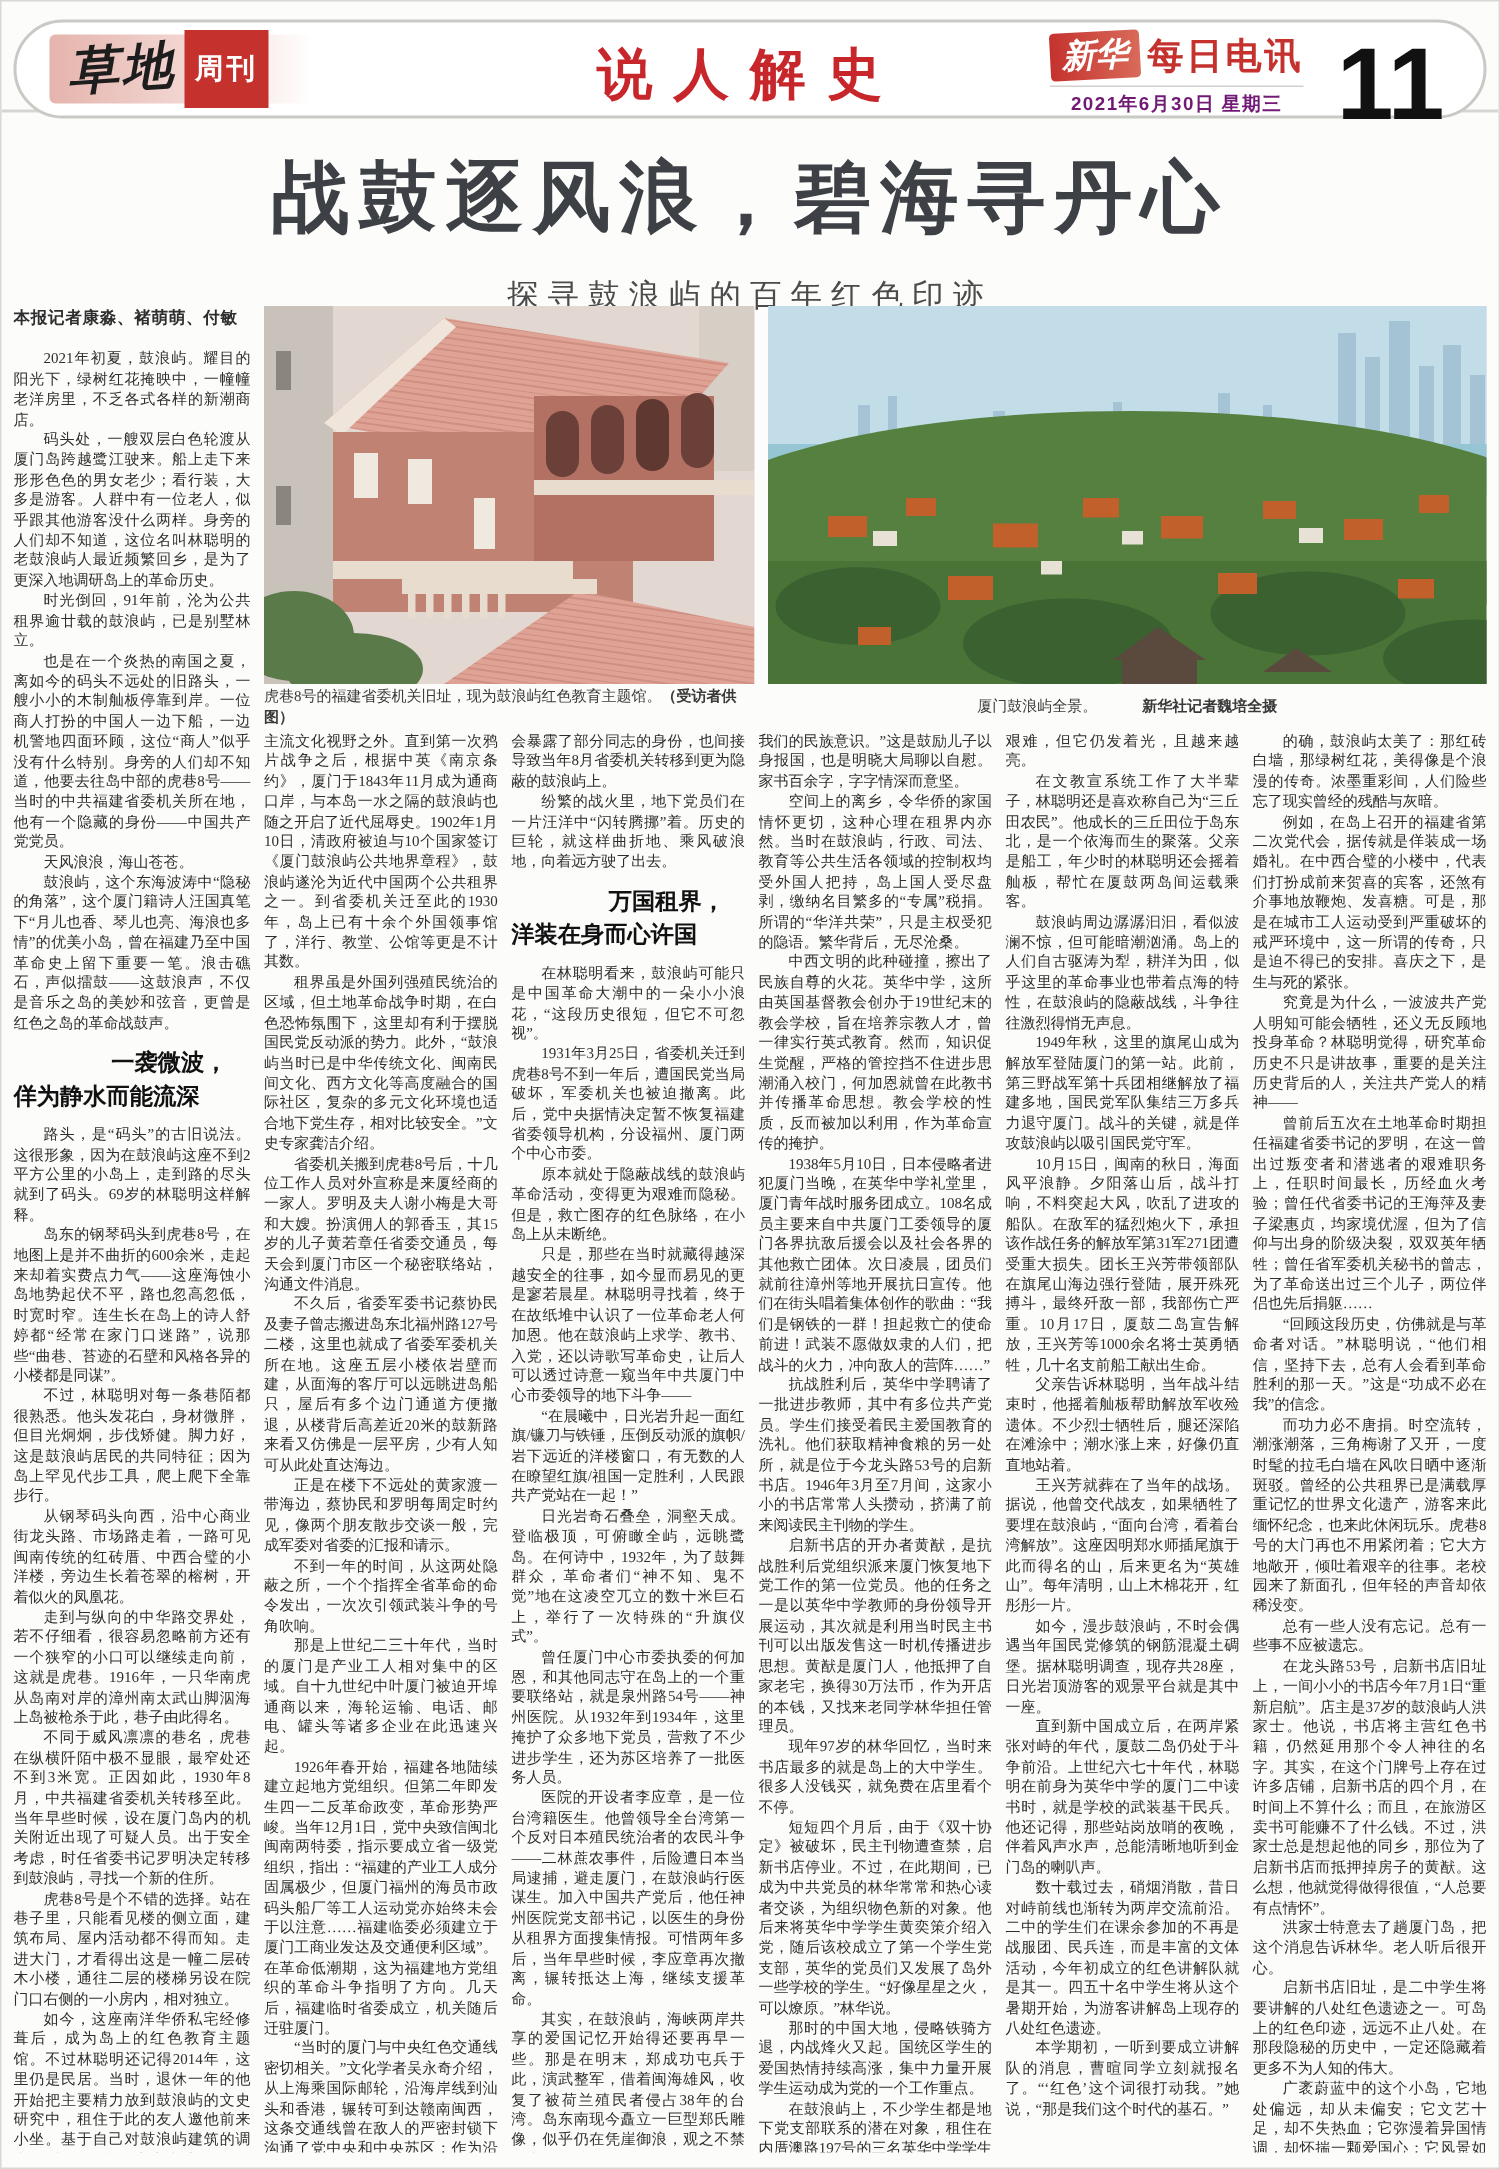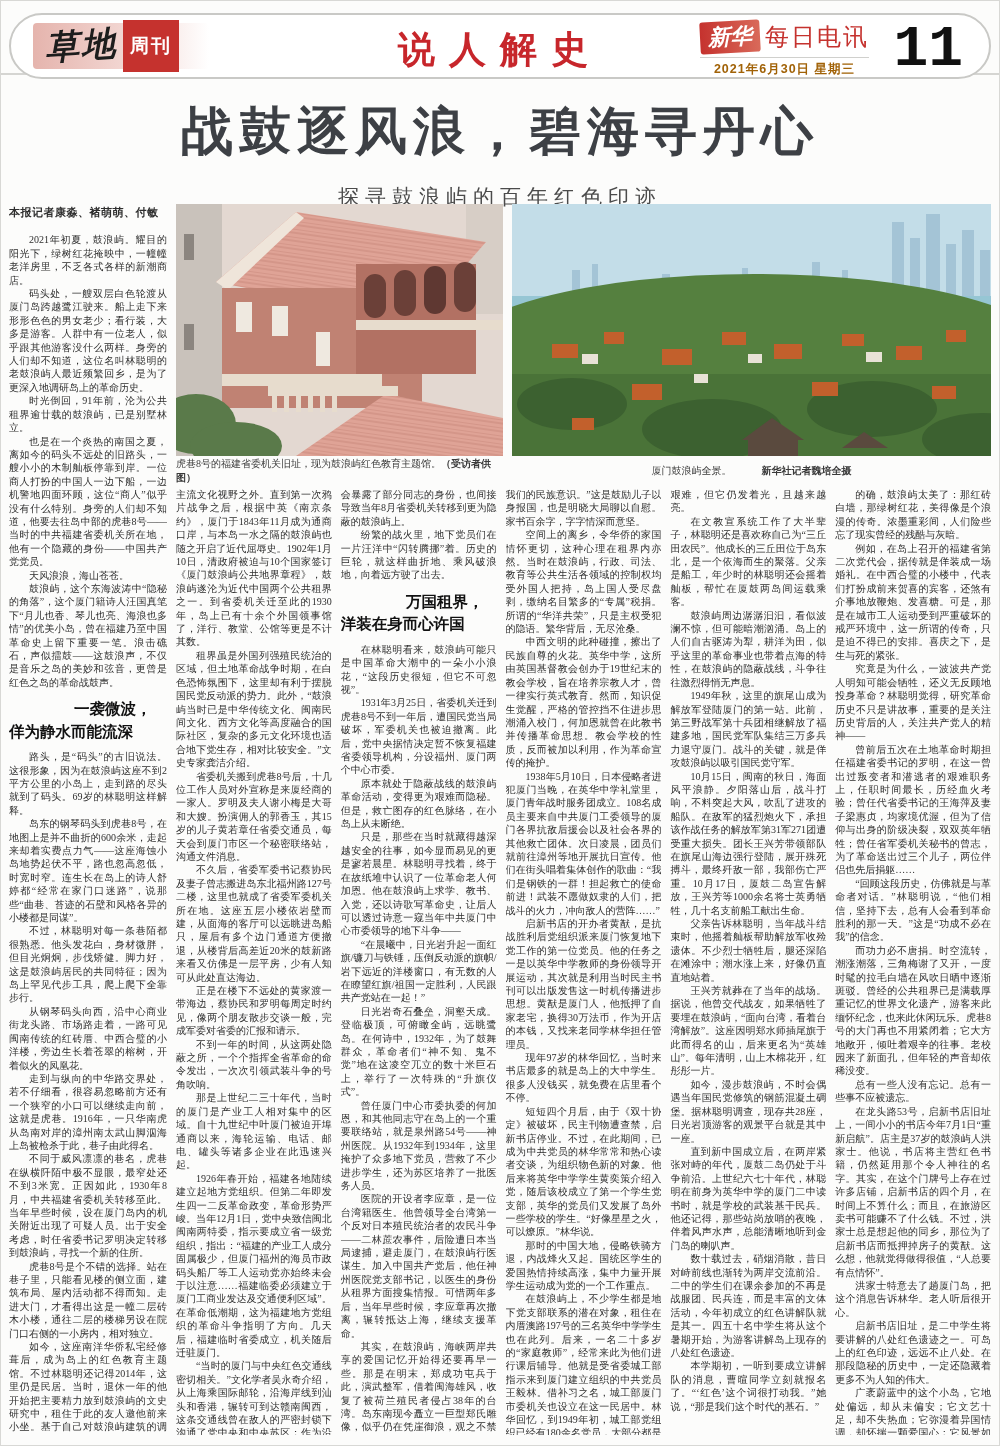--- a/index.html
+++ b/index.html
@@ -18,26 +18,26 @@
   .weekly-box{background:#c5322e;color:#fff;font-family:"Liberation Sans",sans-serif;
               font-weight:bold;font-size:19px;padding:13px 7px;margin-left:6px;letter-spacing:2px;}
   .center-title{position:absolute;left:0;right:0;top:10px;text-align:center;
                 font-family:"Liberation Sans",sans-serif;font-weight:bold;font-size:37px;
                 color:#c7262b;letter-spacing:14px;}
   .mast-right{position:absolute;right:120px;top:6px;text-align:center;}
   .mast-row{display:flex;align-items:center;}
   .mast-script{background:linear-gradient(90deg,#c5322e,#d96a5a);color:#fff;
                font-family:"DejaVu Serif",serif;font-style:italic;font-weight:bold;
                font-size:22px;padding:1px 8px;border-radius:3px;transform:rotate(-3deg);}
-  .mast-text{color:#c5322e;font-family:"Liberation Sans",sans-serif;font-weight:normal;
+  .mast-text{color:#c5322e;font-family:"Liberation Sans",sans-serif;font-weight:bold;
              font-size:24px;margin-left:5px;letter-spacing:2px;}
   .mast-date{font-family:"Liberation Sans",sans-serif;font-size:12.5px;font-weight:bold;
-             color:#a16207;margin-top:4px;border-top:1px solid #d0d0cd;padding-top:3px;letter-spacing:1px;}
-  .page-number{position:absolute;right:26px;top:2px;font-family:Liberation Mono, monospace;
-               font-weight:bold;font-size:58px;color:#111;}
+             color:#701a75;margin-top:4px;border-top:1px solid #d0d0cd;padding-top:3px;letter-spacing:1px;}
+  .page-number{position:absolute;right:26px;top:2px;font-family:Liberation Sans, sans-serif;
+               font-weight:bold;font-size:68px;color:#111;}
   
   .headline-wrap{position:absolute;left:0;right:0;top:96px;text-align:center;}
   .headline{font-size:52px;font-weight:bold;color:#3d4045;letter-spacing:6px;margin:0;
             font-family:"Liberation Serif","DejaVu Serif",serif;}
   .subhead-line{font-size:21px;color:#4b4b4b;margin-top:16px;letter-spacing:6px;
                 font-family:"Liberation Sans",sans-serif;}
   
   .main{position:absolute;left:8px;right:8px;top:203px;bottom:10px;display:flex;gap:9px;}
   .col{flex:1 1 0;overflow:hidden;font-size:10px;line-height:13.4px;text-align:justify;}
   .col-first{flex:0 0 158px;}
@@ -245,20 +245,21 @@
             <p class="body-p">日光岩奇石叠垒，洞壑天成。登临极顶，可俯瞰全屿，远眺鹭岛。在何诗中，1932年，为了鼓舞群众，革命者们“神不知、鬼不觉”地在这凌空兀立的数十米巨石上，举行了一次特殊的“升旗仪式”。</p>
             <p class="body-p">曾任厦门中心市委执委的何加恩，和其他同志守在岛上的一个重要联络站，就是泉州路54号——神州医院。从1932年到1934年，这里掩护了众多地下党员，营救了不少进步学生，还为苏区培养了一批医务人员。</p>
             <p class="body-p">医院的开设者李应章，是一位台湾籍医生。他曾领导全台湾第一个反对日本殖民统治者的农民斗争——二林蔗农事件，后险遭日本当局逮捕，避走厦门，在鼓浪屿行医谋生。加入中国共产党后，他任神州医院党支部书记，以医生的身份从租界方面搜集情报。可惜两年多后，当年早些时候，李应章再次撤离，辗转抵达上海，继续支援革命。</p>
             <p class="body-p">其实，在鼓浪屿，海峡两岸共享的爱国记忆开始得还要再早一些。那是在明末，郑成功屯兵于此，演武整军，借着闽海雄风，收复了被荷兰殖民者侵占38年的台湾。岛东南现今矗立一巨型郑氏雕像，似乎仍在凭崖御浪，观之不禁吊古抚今。</p>
           </div>
         <div class="col">
             <p class="body-p cont">我们的民族意识。”这是鼓励儿子以身报国，也是明晓大局聊以自慰。家书百余字，字字情深而意坚。</p>
             <p class="body-p">空间上的离乡，令华侨的家国情怀更切，这种心理在租界内亦然。当时在鼓浪屿，行政、司法、教育等公共生活各领域的控制权均受外国人把持，岛上国人受尽盘剥，缴纳名目繁多的“专属”税捐。所谓的“华洋共荣”，只是主权受犯的隐语。繁华背后，无尽沧桑。</p>
             <p class="body-p">中西文明的此种碰撞，擦出了民族自尊的火花。英华中学，这所由英国基督教会创办于19世纪末的教会学校，旨在培养宗教人才，曾一律实行英式教育。然而，知识促生觉醒，严格的管控挡不住进步思潮涌入校门，何加恩就曾在此教书并传播革命思想。教会学校的性质，反而被加以利用，作为革命宣传的掩护。</p>
             <p class="body-p">1938年5月10日，日本侵略者进犯厦门当晚，在英华中学礼堂里，厦门青年战时服务团成立。108名成员主要来自中共厦门工委领导的厦门各界抗敌后援会以及社会各界的其他救亡团体。次日凌晨，团员们就前往漳州等地开展抗日宣传。他们在街头唱着集体创作的歌曲：“我们是钢铁的一群！担起救亡的使命前进！武装不愿做奴隶的人们，把战斗的火力，冲向敌人的营阵……”</p>
+            <p class="body-p">抗战胜利后，英华中学聘请了一批进步教师，其中有多位共产党员。学生们接受着民主爱国教育的洗礼。他们获取精神食粮的另一处所，就是位于今龙头路53号的启新书店。1946年3月至7月间，这家小小的书店常常人头攒动，挤满了前来阅读民主刊物的学生。</p>
             <p class="body-p">启新书店的开办者黄猷，是抗战胜利后党组织派来厦门恢复地下党工作的第一位党员。他的任务之一是以英华中学教师的身份领导开展运动，其次就是利用当时民主书刊可以出版发售这一时机传播进步思想。黄猷是厦门人，他抵押了自家老宅，换得30万法币，作为开店的本钱，又找来老同学林华担任管理员。</p>
             <p class="body-p">现年97岁的林华回忆，当时来书店最多的就是岛上的大中学生。很多人没钱买，就免费在店里看个不停。</p>
             <p class="body-p">短短四个月后，由于《双十协定》被破坏，民主刊物遭查禁，启新书店停业。不过，在此期间，已成为中共党员的林华常常和热心读者交谈，为组织物色新的对象。他后来将英华中学学生黄奕策介绍入党，随后该校成立了第一个学生党支部，英华的党员们又发展了岛外一些学校的学生。“好像星星之火，可以燎原。”林华说。</p>
             <p class="body-p">那时的中国大地，侵略铁骑方退，内战烽火又起。国统区学生的爱国热情持续高涨，集中力量开展学生运动成为党的一个工作重点。</p>
             <p class="body-p">在鼓浪屿上，不少学生都是地下党支部联系的潜在对象，租住在内厝澳路197号的三名英华中学学生也在此列。后来，一名二十多岁的“家庭教师”，经常来此为他们进行课后辅导。他就是受省委城工部指示来到厦门建立组织的中共党员王毅林。借补习之名，城工部厦门市委机关也设立在这一民居中。林华回忆，到1949年初，城工部党组织已经有180余名党员，大部分都是学生。</p>
           </div>
         <div class="col">
             <p class="body-p cont">艰难，但它仍发着光，且越来越亮。</p>
             <p class="body-p">在文教宣系统工作了大半辈子，林聪明还是喜欢称自己为“三丘田农民”。他成长的三丘田位于岛东北，是一个依海而生的聚落。父亲是船工，年少时的林聪明还会摇着舢板，帮忙在厦鼓两岛间运载乘客。</p>
             <p class="body-p">鼓浪屿周边潺潺汩汩，看似波澜不惊，但可能暗潮汹涌。岛上的人们自古驱涛为犁，耕洋为田，似乎这里的革命事业也带着点海的特性，在鼓浪屿的隐蔽战线，斗争往往激烈得悄无声息。</p>

